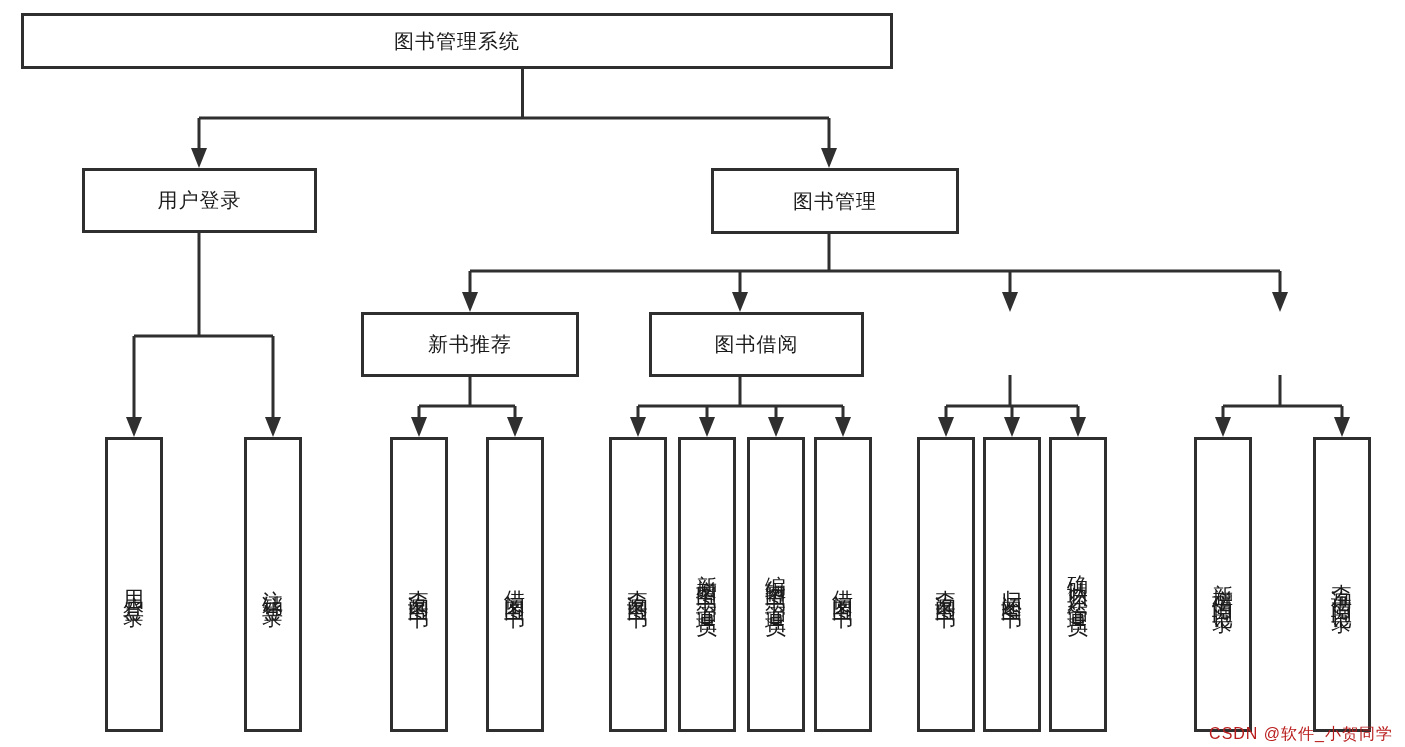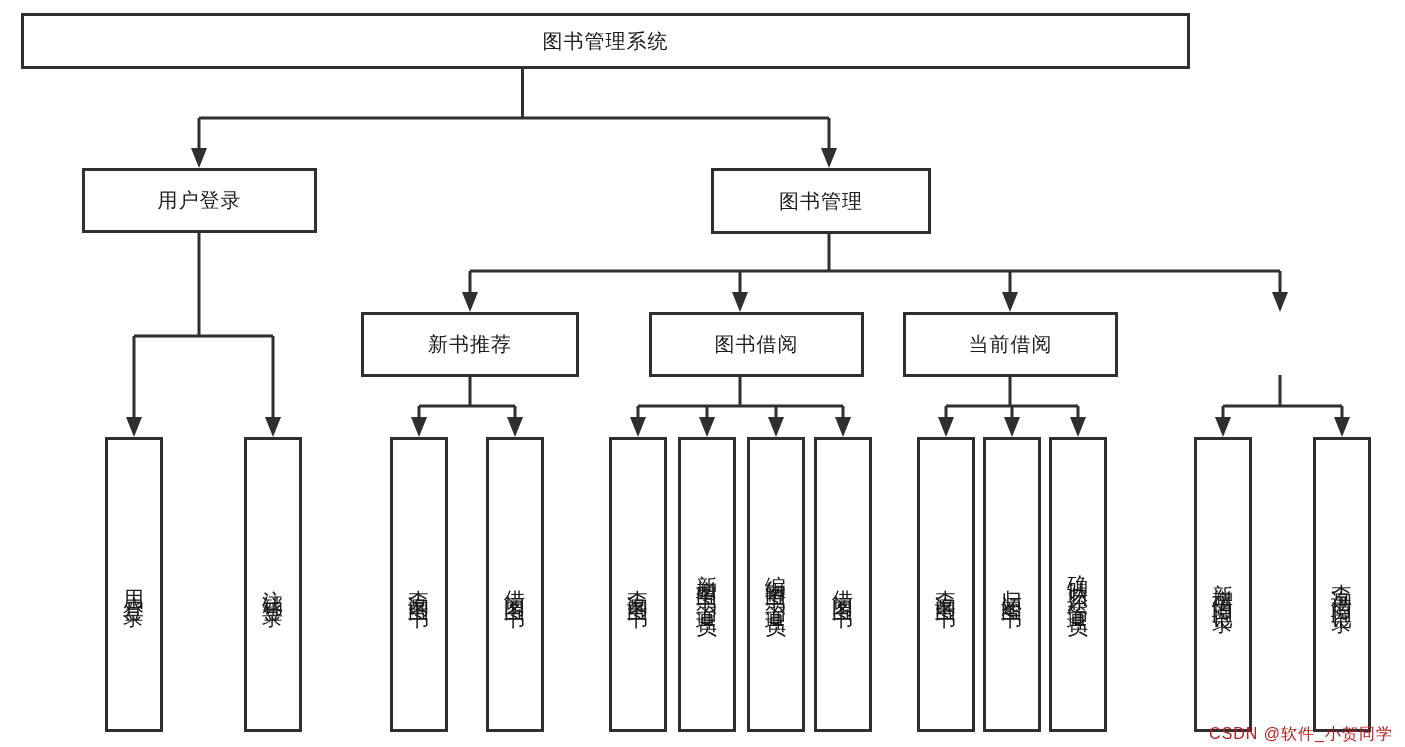--- a/index.html
+++ b/index.html
@@ -103,39 +103,36 @@
       <polygon points="1070,417 1086,417 1078,437"></polygon>
     </g>
 
     <g>
       <path d="M1280 375 V406 M1223 406 H1342 M1223 406 V421 M1342 406 V421"></path>
       <polygon points="1215,417 1231,417 1223,437"></polygon>
       <polygon points="1334,417 1350,417 1342,437"></polygon>
     </g>
   </svg>
 
-  <div class="node h" style="left:21px; top:13px; width:1169px; height:56px;">
+  <div class="node h" style="left:21px; top:13px; width:872px; height:56px;">
     <span class="lbl">图书管理系统</span>
   </div>
 
   <div class="node h" style="left:82px; top:168px; width:235px; height:65px;">
     <span class="lbl">用户登录</span>
   </div>
-  <div class="node h" style="left:711px; top:168px; width:220px; height:66px;">
+  <div class="node h" style="left:711px; top:168px; width:248px; height:66px;">
     <span class="lbl">图书管理</span>
   </div>
 
   <div class="node h" style="left:361px; top:312px; width:218px; height:65px;">
     <span class="lbl">新书推荐</span>
   </div>
   <div class="node h" style="left:633px; top:312px; width:215px; height:65px;margin-left:16px;">
     <span class="lbl">图书借阅</span>
-  </div>
-  <div class="node h" style="left:903px; top:312px; width:215px; height:65px;">
-    <span class="lbl">当前借阅</span>
   </div>
 
   <div class="node v" style="left:105px; top:437px; width:58px; height:295px;">
     <span class="lbl">用户登录</span>
   </div>
   <div class="node v" style="left:244px; top:437px; width:58px; height:295px;">
     <span class="lbl">注销登录</span>
   </div>
 
   <div class="node v" style="left:390px; top:437px; width:58px; height:295px;">

